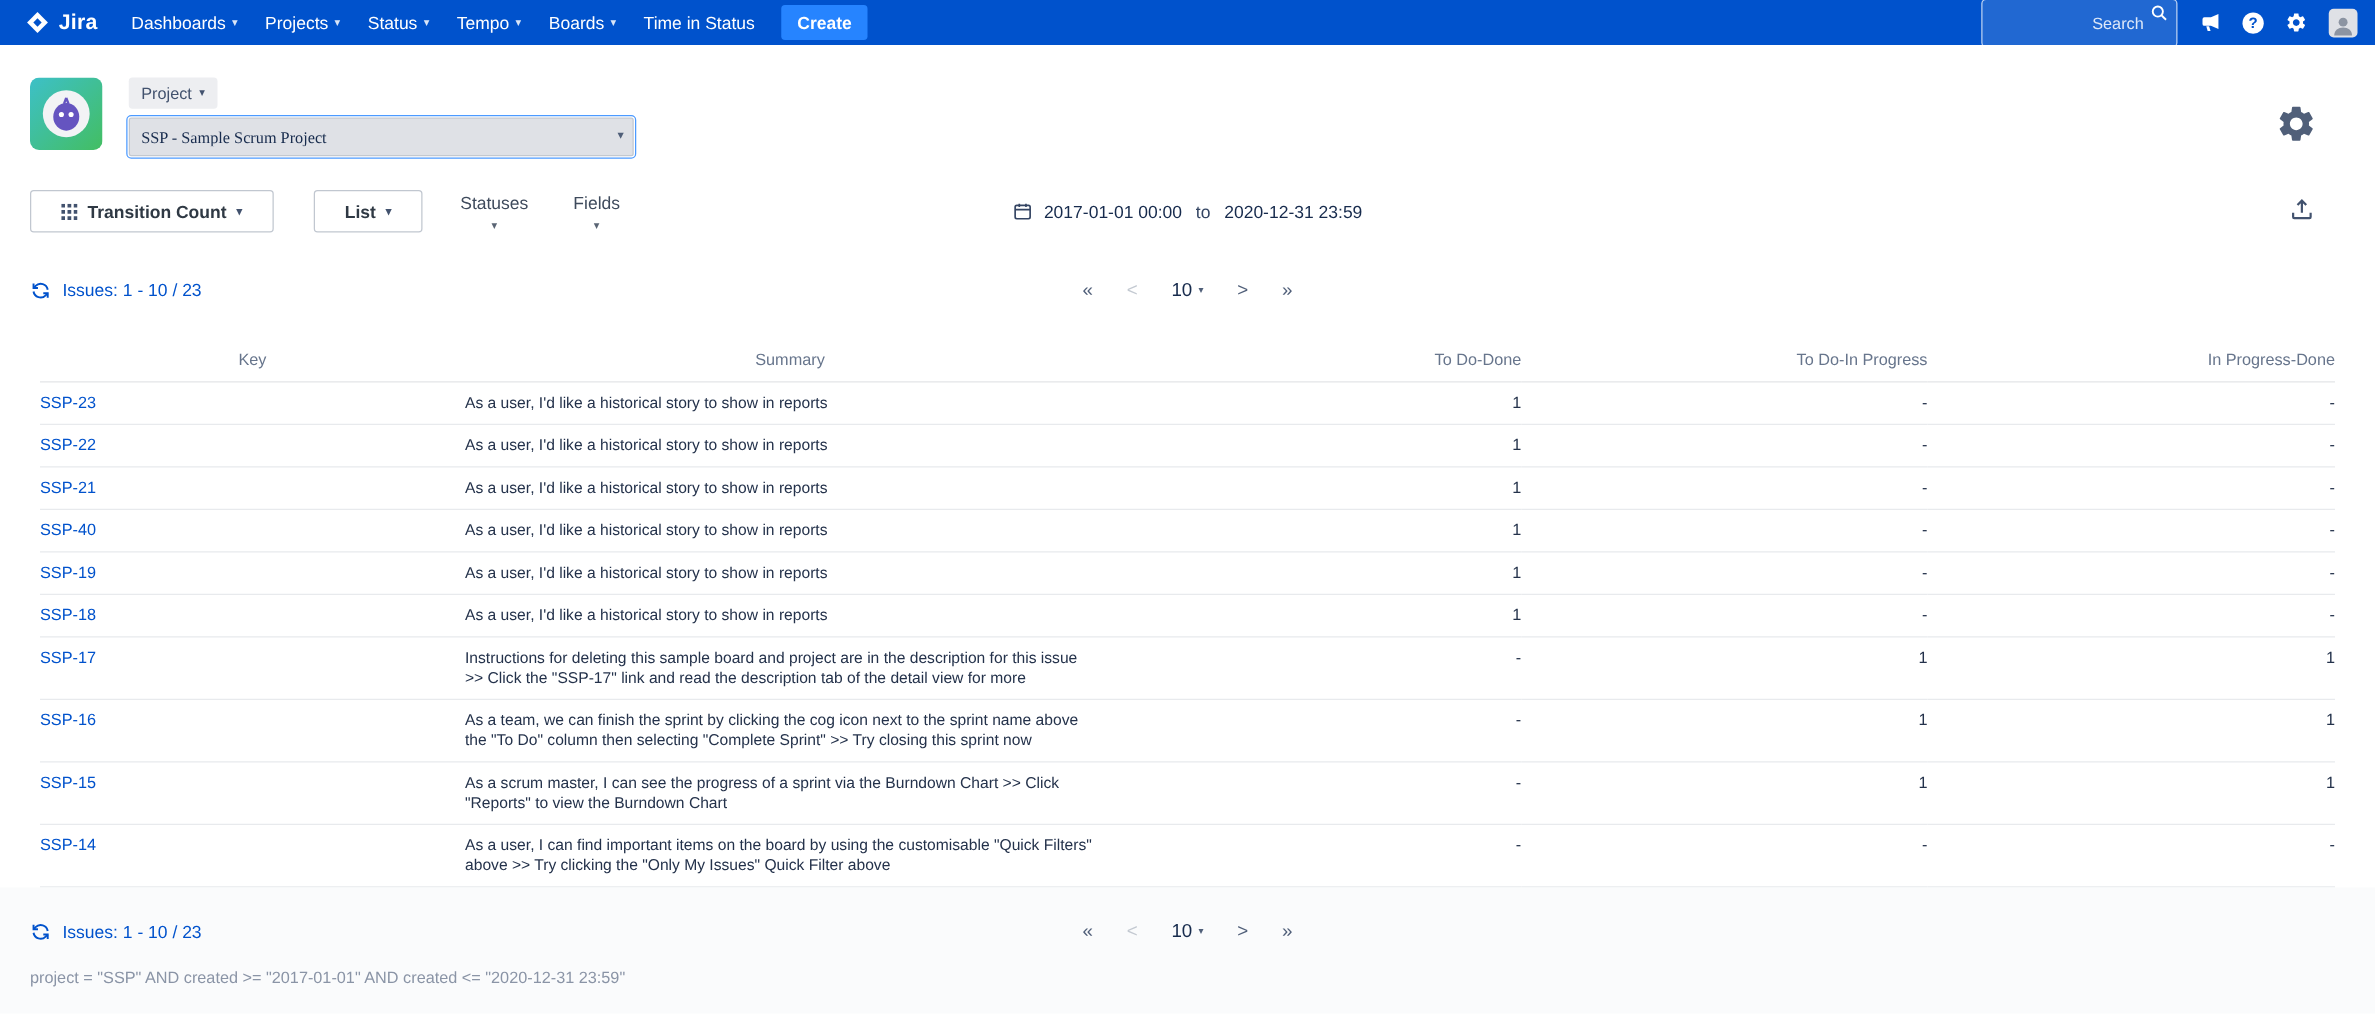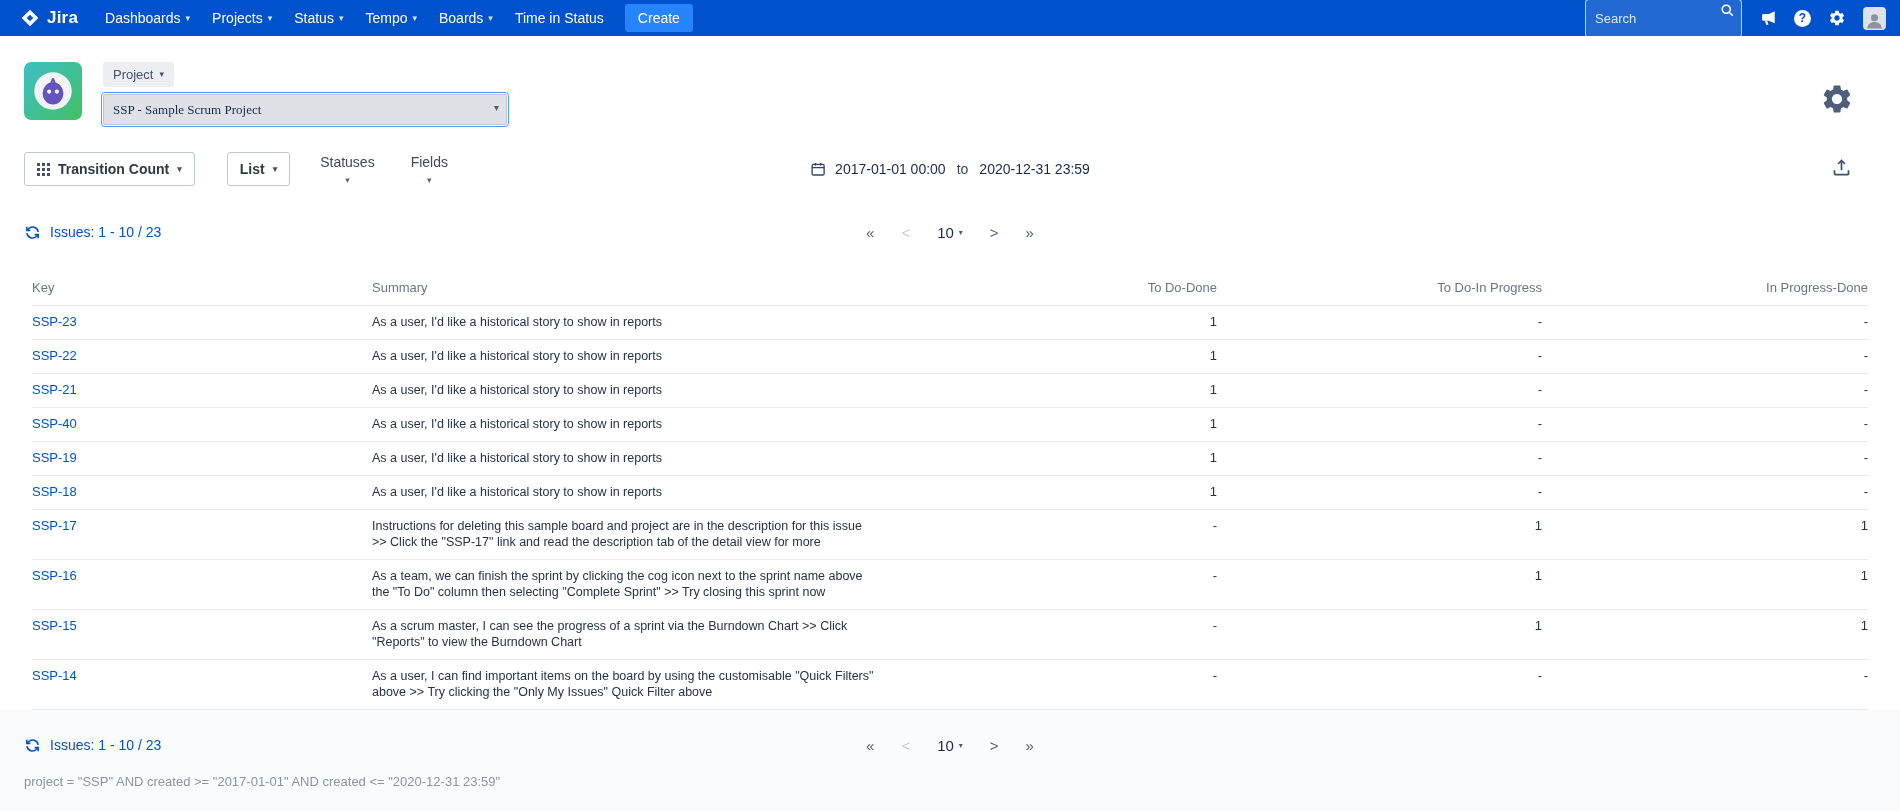--- a/index.html
+++ b/index.html
@@ -6,45 +6,45 @@
   html,body { width:1900px; height:811px; overflow:hidden; }
   body { font-family:"Liberation Sans", sans-serif; background:#fff; color:#172B4D; }
   .page { width:1900px; height:811px; display:flex; flex-direction:column; }
 
   
   .navbar { height:36px; background:#0052CC; display:flex; align-items:center; padding:0 14px; color:#fff; flex:0 0 auto; }
   .brand { display:flex; align-items:center; gap:7px; margin:0 16px 0 6px; cursor:pointer; }
   .brand-text { font-size:17px; font-weight:bold; letter-spacing:.2px; }
   .nav-item { font-size:14px; padding:0 11px; height:36px; display:flex; align-items:center; gap:5px; cursor:pointer; white-space:nowrap; }
   .caret { font-size:9px; opacity:.85; line-height:1; }
-  .create-btn { background:#2684FF; color:#fff; border:none; border-radius:3px; padding:6px 13px; font-size:14px; font-weight:400; margin-left:10px; cursor:pointer; font-family:inherit; }
+  .create-btn { background:#2684FF; color:#fff; border:none; border-radius:3px; padding:6px 13px; font-size:14px; font-weight:700; margin-left:10px; cursor:pointer; font-family:inherit; }
   .nav-right { margin-left:auto; display:flex; align-items:center; gap:17px; }
   .search-wrap { position:relative; }
-  .search-input { width:157px; height:39px; background:rgba(255,255,255,.13); border:1px solid rgba(255,255,255,.7); border-radius:4px; color:#bef264; padding:0 26px 0 9px; font-size:13px; font-family:inherit; outline:none; }
+  .search-input { width:157px; height:39px; background:rgba(255,255,255,.13); border:1px solid rgba(255,255,255,.7); border-radius:4px; color:#bef264; padding:0 26px 0 9px; font-size:13px; font-family:inherit; outline:none;text-align:right; }
   .search-input::placeholder { color:rgba(255,255,255,.85); }
   .search-icon { position:absolute; right:7px; top:4px; }
   .nav-icon { display:flex; align-items:center; cursor:pointer; }
   .help-circle { width:17px; height:17px; background:#fff; color:#0052CC; border-radius:50%; font-size:12px; font-weight:bold; display:flex; align-items:center; justify-content:center; }
   .nav-avatar { width:23px; height:23px; background:#DFE1E6; border-radius:4px; display:flex; align-items:flex-end; justify-content:center; overflow:hidden; }
 
   
   .content { padding:26px 24px 0; flex:0 0 auto; background:#fff; }
   .project-header { display:flex; position:relative; }
   .project-avatar { width:58px; height:58px; border-radius:6px; margin-right:21px; flex:0 0 auto; cursor:pointer; }
   .project-controls { display:flex; flex-direction:column; align-items:flex-start; }
   .project-btn { background:#EDEEF1; border:none; border-radius:3px; padding:5px 10px; font-size:13px; color:#42526E; display:flex; align-items:center; gap:6px; cursor:pointer; font-family:inherit; }
   .project-btn .caret { color:#42526E; opacity:1; }
   .select-wrap { position:relative; margin-top:7px; }
   .project-select { width:404px; height:31px; background:#DFE1E6; border:1px solid #C3C8CF; border-radius:2px; font-size:13px; color:#172B4D; padding:0 24px 0 9px; appearance:none; -webkit-appearance:none; font-family:Liberation Serif, serif; outline:1px solid #4C9AFF; outline-offset:1px; cursor:pointer; }
   .select-caret { position:absolute; right:8px; top:8px; font-size:10px; color:#505F79; pointer-events:none; }
   .settings-gear { position:absolute; right:22px; top:20px; cursor:pointer; }
 
   
   .toolbar { margin-top:24px; display:flex; align-items:center; position:relative; height:40px; }
-  .btn-outline { display:flex; align-items:center; gap:8px; background:#fff; border:1px solid #C1C7D0; border-radius:3px; padding:8px 12px; font-size:14px; font-weight:bold; color:#2F3944; cursor:pointer; font-family:inherit;justify-content:center; }
+  .btn-outline { display:flex; align-items:center; gap:8px; background:#fff; border:1px solid #C1C7D0; border-radius:3px; padding:8px 24px; font-size:14px; font-weight:bold; color:#2F3944; cursor:pointer; font-family:inherit;justify-content:center; }
   .btn-outline .caret { color:#42526E; opacity:1; }
   .list-btn { margin-left:32px; }
   .text-dd { display:flex; align-items:center; gap:6px; font-size:14px; color:#3E4A5C; cursor:pointer;flex-direction:column; }
   .dd-statuses { margin-left:30px; }
   .dd-fields { margin-left:36px; }
   .date-group { position:absolute; left:50%; top:50%; transform:translate(-50%,-50%); display:flex; align-items:center; gap:9px; font-size:14px; color:#172B4D; white-space:nowrap; }
   .date-sep { color:#344563; padding:0 2px; }
   .export-btn { position:absolute; right:24px; top:8px; cursor:pointer; }
 
   
@@ -53,21 +53,21 @@
   .refresh-icon { cursor:pointer; display:flex; }
   .issues-text { color:#0052CC; font-size:14px; }
   .pager { position:absolute; left:50%; top:50%; transform:translate(-50%,-50%); display:flex; align-items:center; gap:27px; font-size:15px; color:#505F79; }
   .pg { cursor:pointer; line-height:1; }
   .pg.disabled { color:#C3C9D1; }
   .pg-size { display:flex; align-items:center; gap:5px; color:#172B4D; }
   .tiny-caret { font-size:8px; color:#505F79; }
 
   
   .issues-table { width:1836px; margin:24px 8px 0; border-collapse:collapse; table-layout:fixed; }
-  .issues-table th { text-align:left; font-size:13px; font-weight:normal; color:#67758C; padding:9px 0 10px; border-bottom:1px solid #E3E5E8; }
+  .issues-table th { text-align:center; font-size:13px; font-weight:normal; color:#67758C; padding:9px 0 10px; border-bottom:1px solid #E3E5E8; }
   .issues-table td { font-size:13px; color:#24324B; padding:8px 0 9px; border-bottom:1px solid #E8EAED; vertical-align:top; line-height:16px; }
   .issues-table .num { text-align:right; }
   .key-link { color:#0052CC; text-decoration:none; cursor:pointer; }
   td.summary { font-size:12.5px; padding-right:14px; }
 
   
   .footer-band { flex:1 1 auto; background:#FAFBFC; padding-top:18px; }
   .footer-row { position:relative; height:34px; display:flex; align-items:center; padding:0 24px; }
   .report-info { position:absolute; right:12px; top:-8px; text-align:right; color:#B3BAC5; font-size:12px; line-height:1.75; }
   .jql-line { padding:0 24px; margin-top:12px; color:#8A94A6; font-size:13px; }

